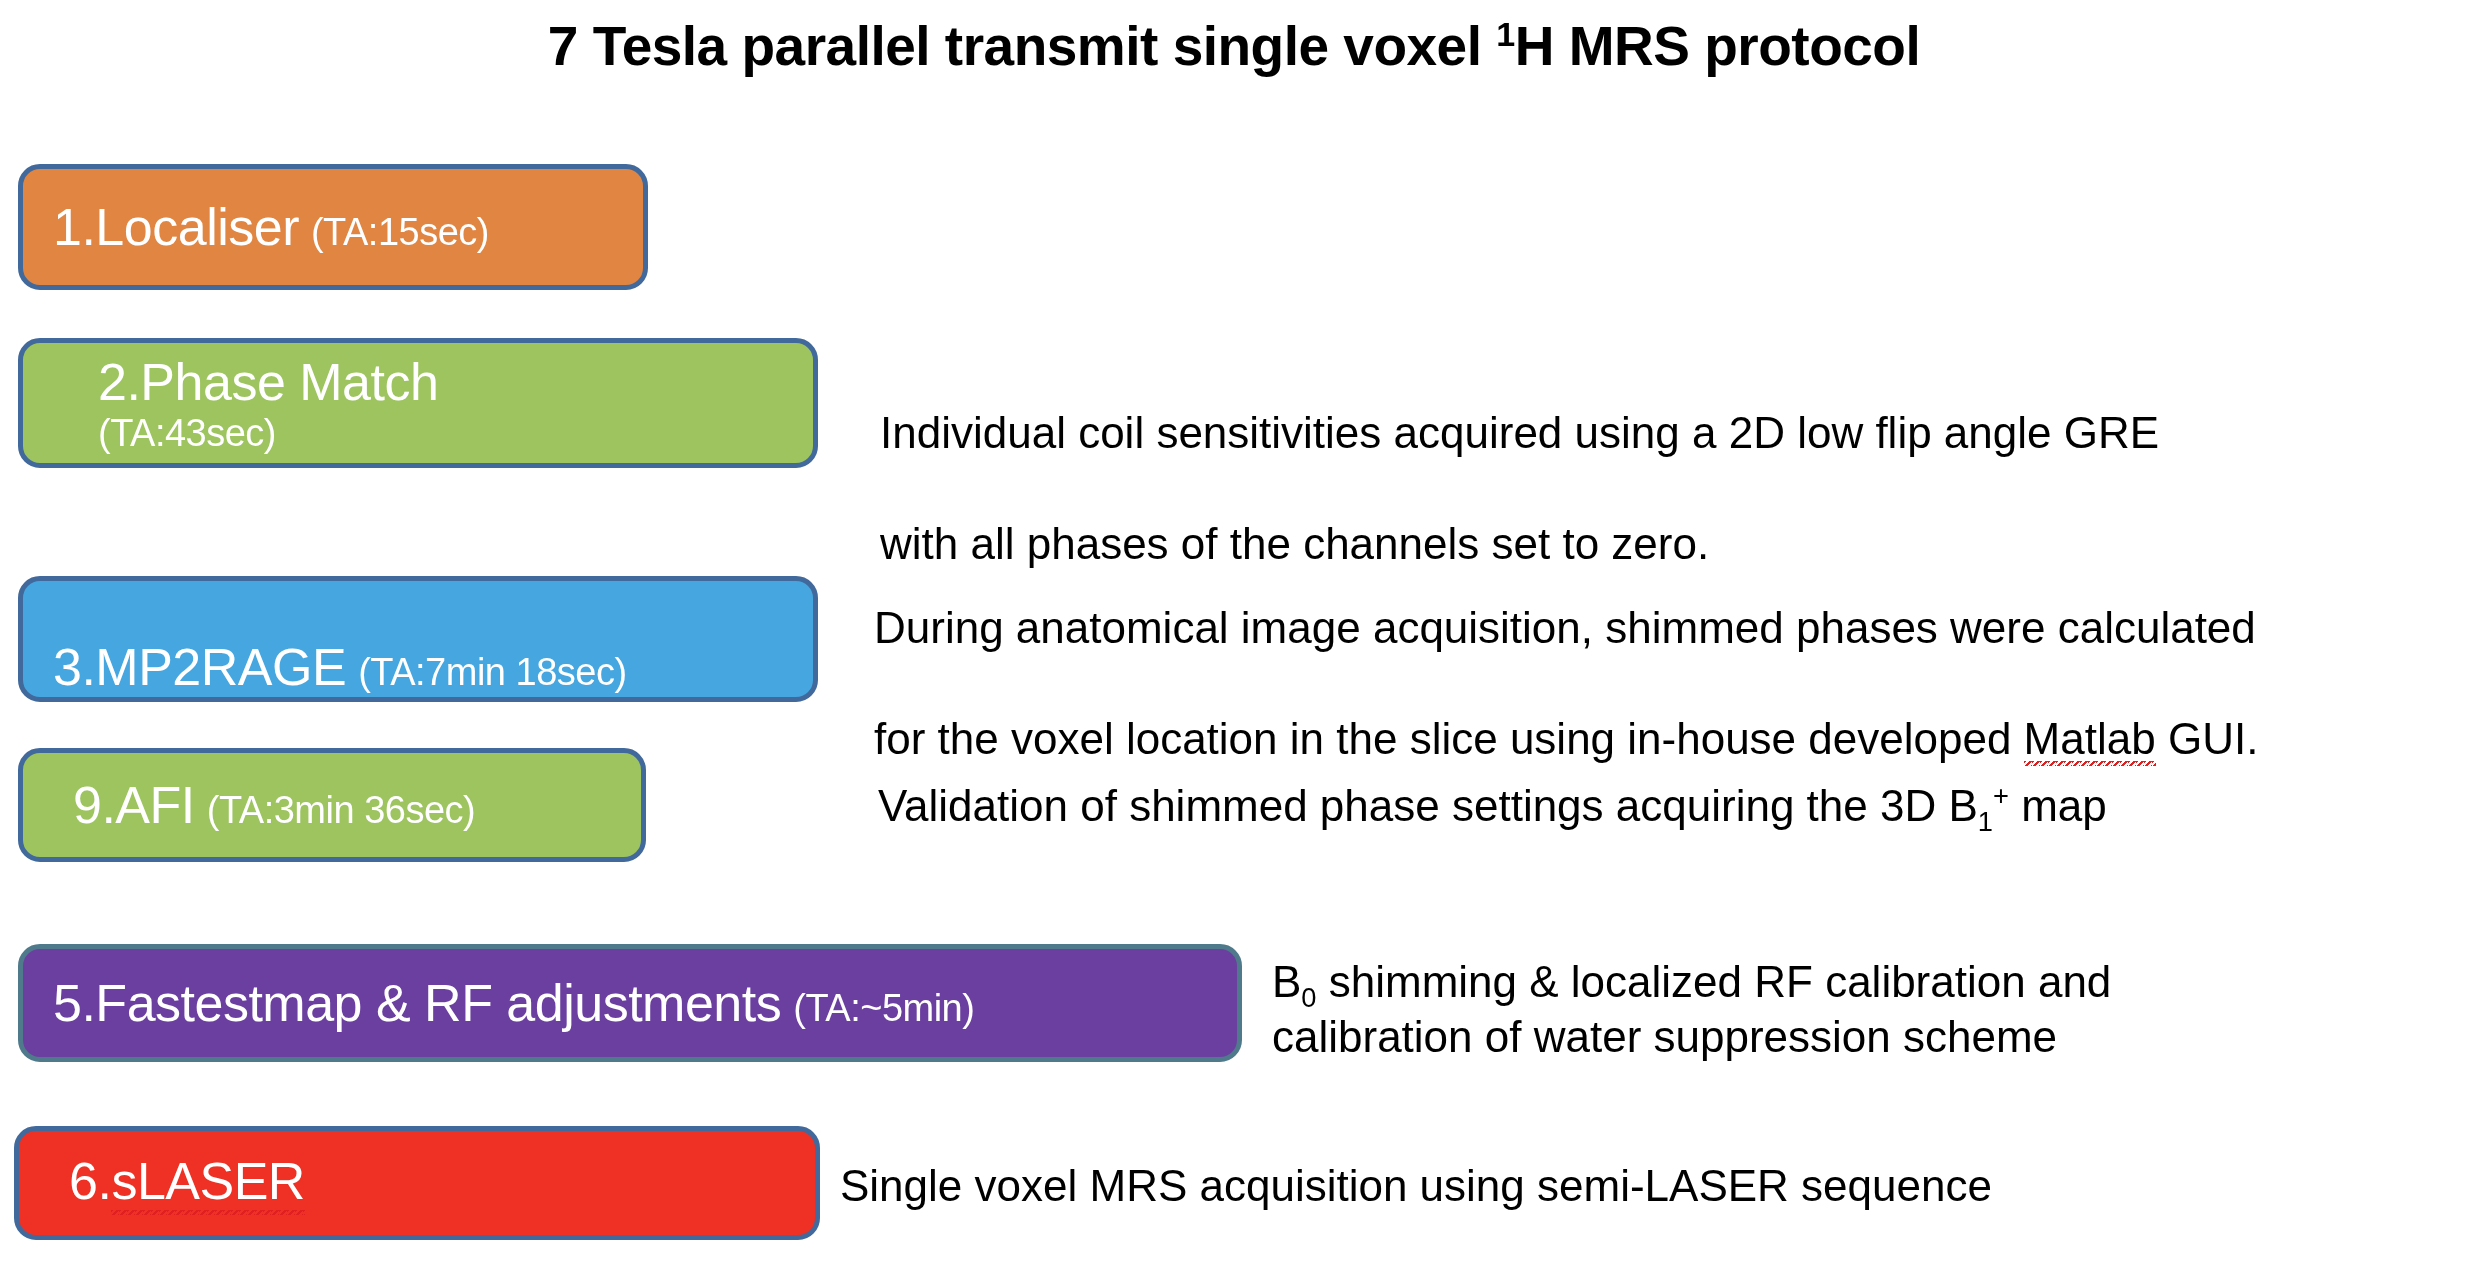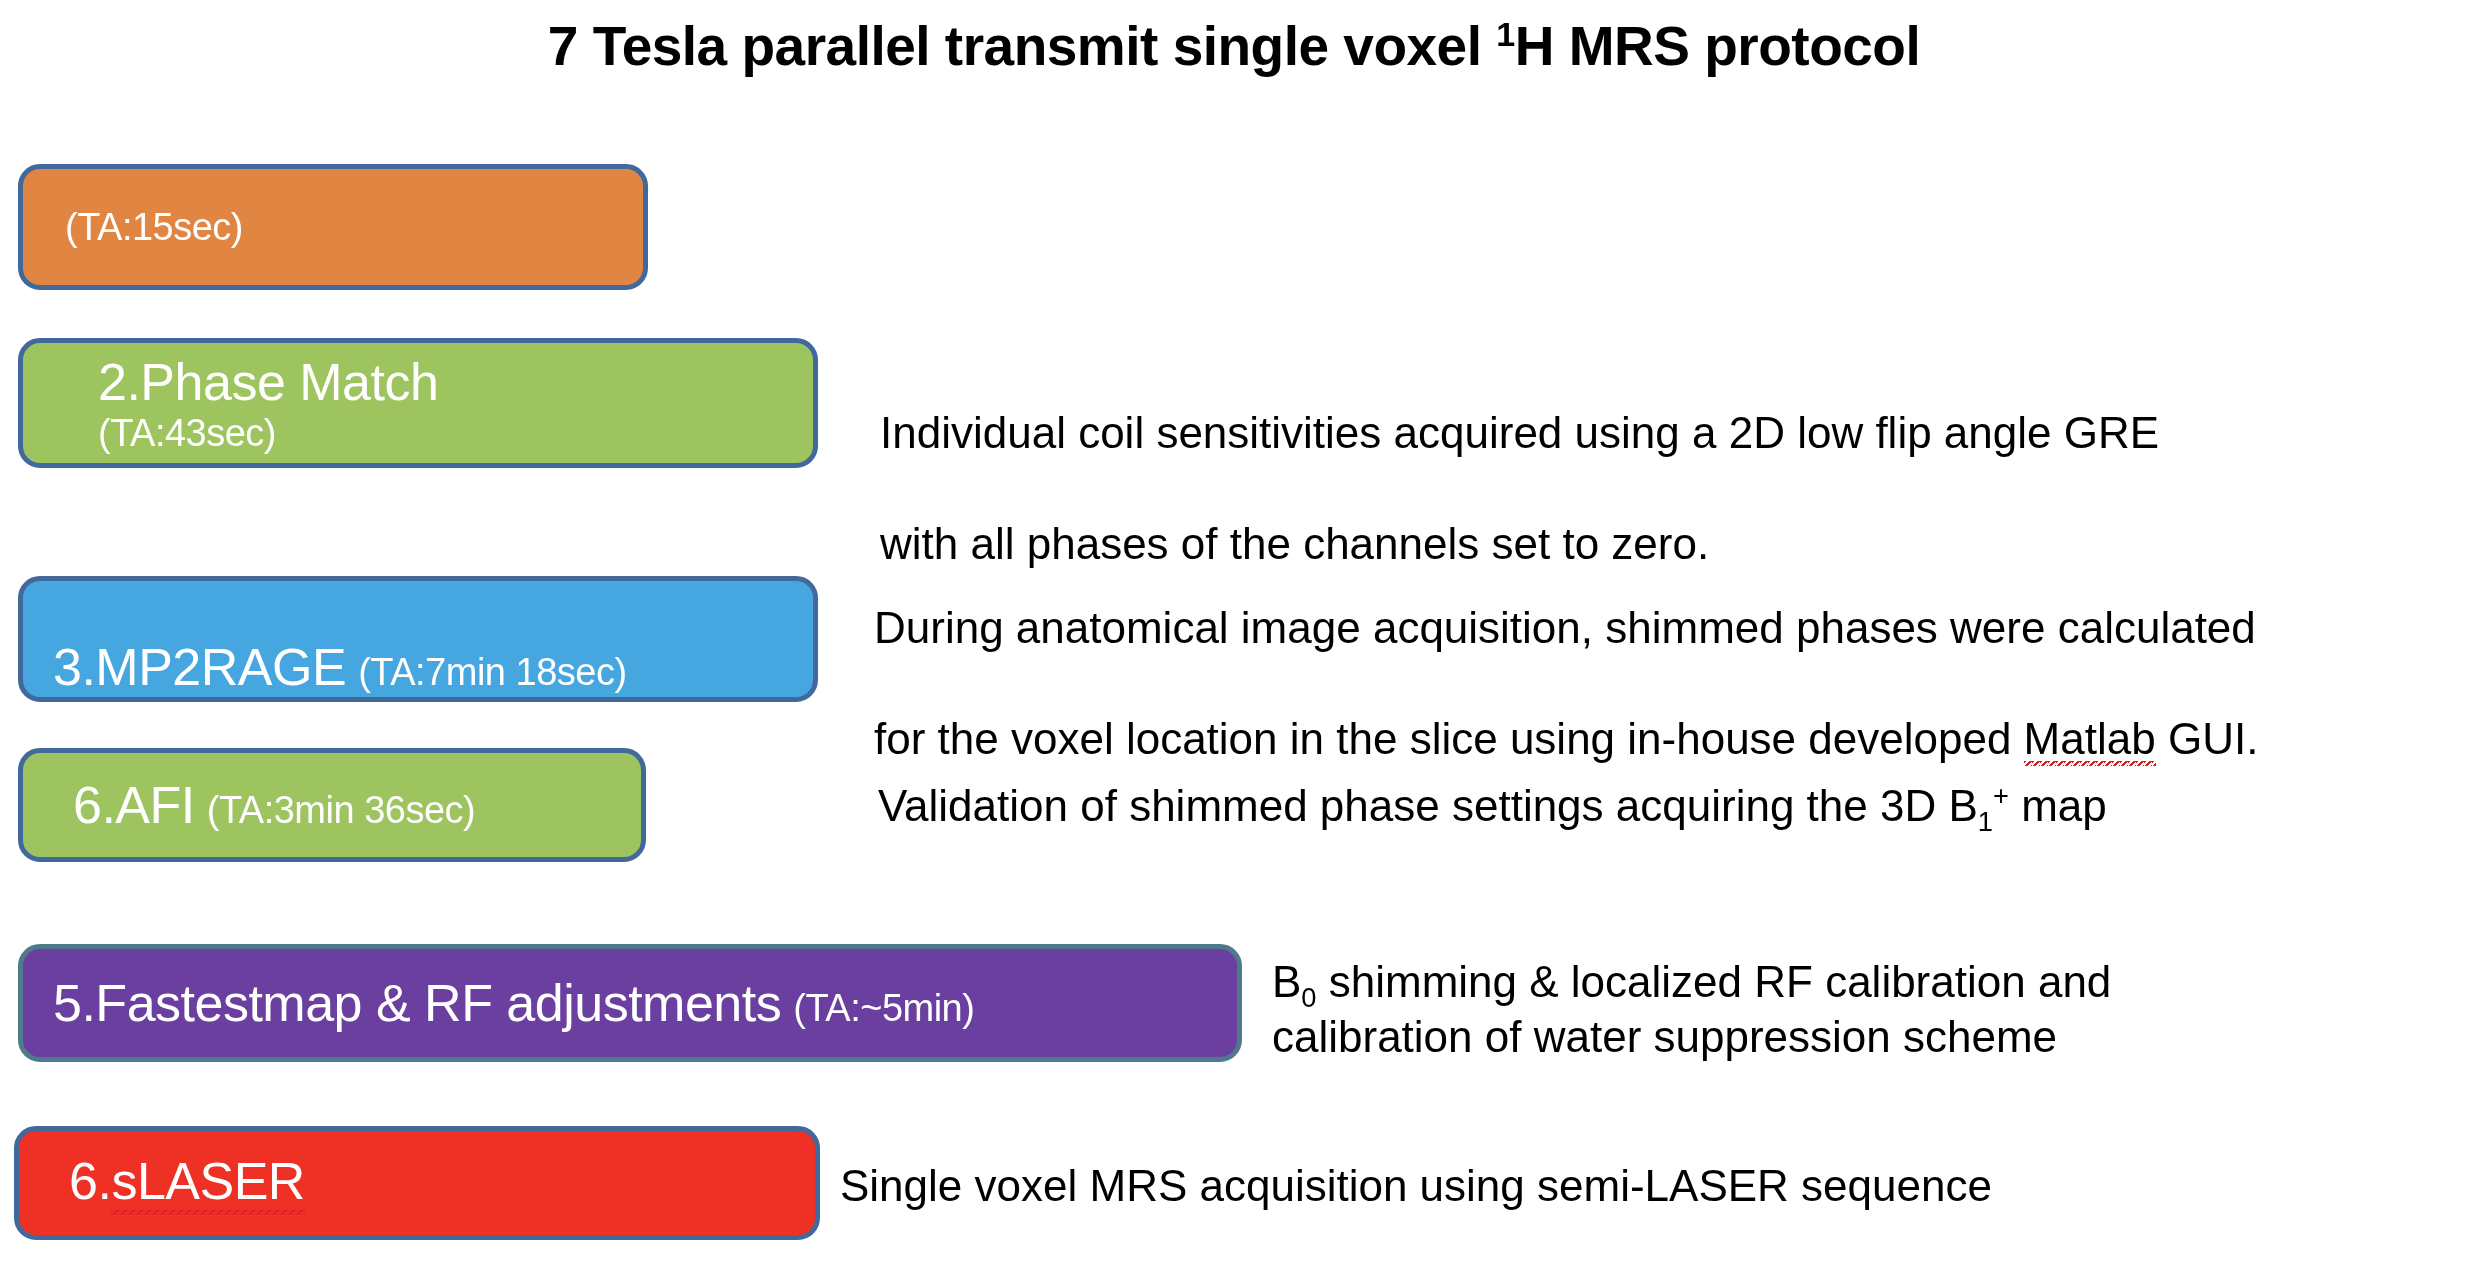--- a/index.html
+++ b/index.html
@@ -115,20 +115,21 @@
 </style>
 </head>
 <body>
 
 <div class="title">
   <span>7 Tesla parallel transmit single voxel </span><sup>1</sup><span>H MRS protocol</span>
 </div>
 
 <div class="step-box" id="box-1">
   <div class="inner">
+    <span class="lbl-main">1.Localiser</span>
     <span class="lbl-ta">(TA:15sec)</span>
   </div>
 </div>
 
 <div class="step-box" id="box-2">
   <div class="inner">
     <span class="lbl-main">2.Phase Match</span>
     <span class="lbl-ta">(TA:43sec)</span>
   </div>
 </div>
@@ -143,21 +144,21 @@
     <span class="lbl-ta">(TA:7min 18sec)</span>
   </div>
 </div>
 <div class="desc" id="desc-3">
   <span>During anatomical image acquisition, shimmed phases were calculated</span><br>
   <span>for the voxel location in the slice using in-house developed </span><span class="word-misspell">Matlab</span><span> GUI.</span><br>
 </div>
 
 <div class="step-box" id="box-4">
   <div class="inner">
-    <span class="lbl-main">6.AFI</span>
+    <span class="lbl-main">9.AFI</span>
     <span class="lbl-ta">(TA:3min 36sec)</span>
   </div>
 </div>
 <div class="desc" id="desc-4"><span>Validation of shimmed phase settings acquiring the 3D B</span><sub>1</sub><sup>+</sup><span> map</span></div>
 
 <div class="step-box" id="box-5">
   <div class="inner">
     <span class="lbl-main">5.Fastestmap &amp; RF adjustments</span>
     <span class="lbl-ta">(TA:~5min)</span>
   </div>

